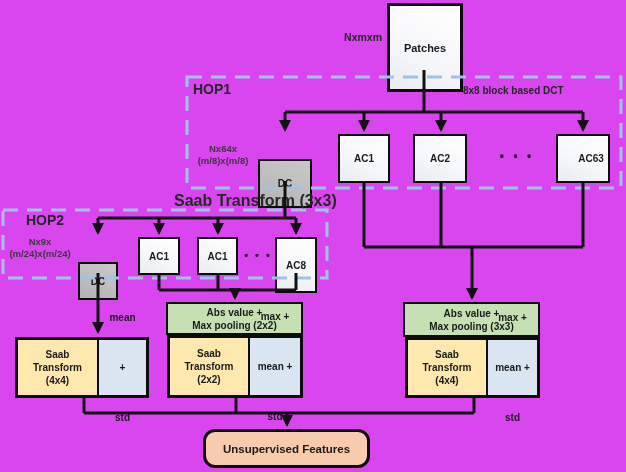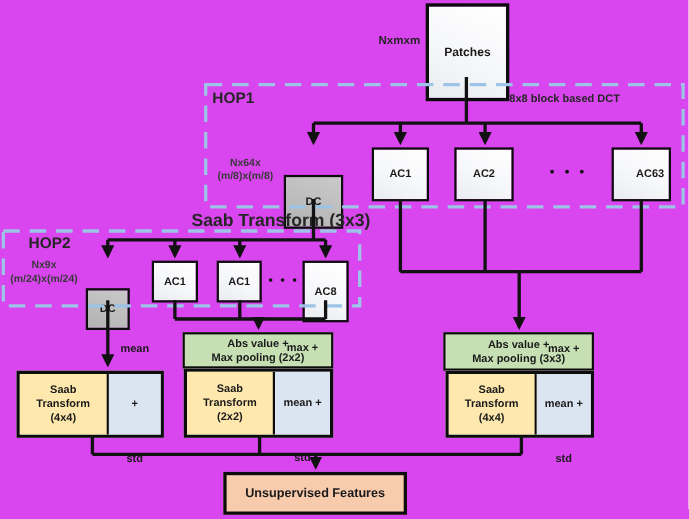--- a/index.html
+++ b/index.html
@@ -24,21 +24,21 @@
     display:flex; z-index:1; background:#fff;
   }
   .combo .cell {
     box-sizing:border-box; display:flex; flex-direction:column;
     align-items:center; justify-content:center;
     font-weight:bold; font-size:10px; line-height:13px; text-align:center;
   }
   .combo .saab { background:#ffe8ad; border-right:2px solid #0c0c0c; }
   .combo .agg  { background:#dbe5f1;gap:37px; }
   .output {
-    background:#f8cbad; border-width:3px; font-size:11.5px;
+    background:#f8cbad; border-width:3px; font-size:11.5px;border-radius:12px;
   }
   .lbl {
     position:absolute; font-weight:bold; color:#262626; z-index:1;
     white-space:nowrap;
   }
   .dim { font-size:9.5px; line-height:12px; color:#3a3a3a; white-space:normal; }
   .hop-title { font-size:14px; }
   .dots { font-size:12px; letter-spacing:3px; z-index:1; position:absolute;
           font-weight:bold; text-align:center; color:#111; }
   svg.overlay { position:absolute; left:0; top:0; z-index:5; pointer-events:none; }

